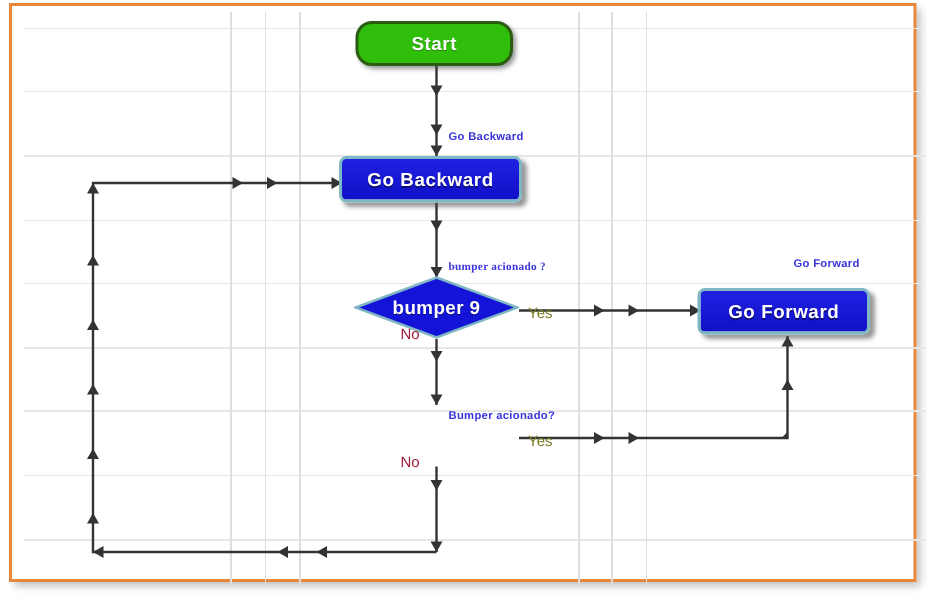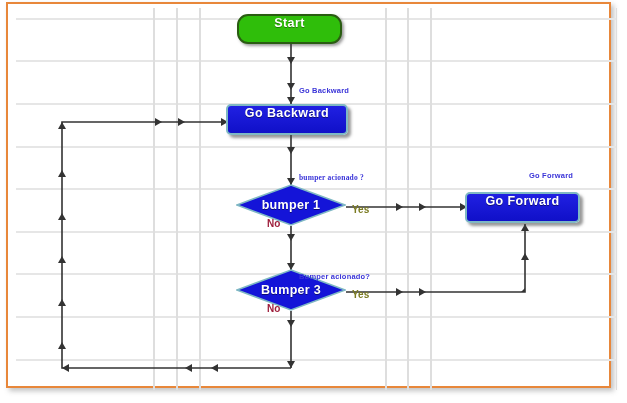--- a/index.html
+++ b/index.html
@@ -36,20 +36,21 @@
     height: 382px;
     overflow: hidden;
   }
   #grid { position: absolute; left:0; top:0; width:601px; height:382px; }
   #wires { position: absolute; left:0; top:0; width:601px; height:382px; }
 
   .node {
     position: absolute;
     box-sizing: border-box;
     display: flex;
+    align-items: center;
     justify-content: center;
     text-align: center;
     color: #ffffff;
     white-space: nowrap;
     user-select: none;
   }
   .node-start {
     background: #2fbe0a;
     border: 2px solid #2a5c12;
     border-radius: 11px;
@@ -98,21 +99,21 @@
     font-size: 7.5px;
     font-weight: bold;
     color: #3a34d8;
     white-space: nowrap;
     letter-spacing: .2px;
     user-select: none;
   }
   .branch-label {
     position: absolute;
     font-size: 10px;
-    font-weight: bold;
+    font-weight: normal;
     white-space: nowrap;
     user-select: none;
   }
   .lbl-yes { color: #7b7b21; }
   .lbl-no  { color: #9e1f3c; }
 </style>
 </head>
 <body>
 
 <div id="screen">
@@ -223,29 +224,23 @@
       </div>
 
       <div class="node node-proc" style="left:210px; top:96px; width:122px; height:31px;">
         <span>Go Backward</span>
       </div>
 
       <div class="node-dec-wrap" style="left:220px; top:176px; width:110px; height:42px;">
         <svg class="node-dec-shape" viewBox="0 0 110 42" preserveAspectRatio="none">
           <polygon points="55,1 109,21 55,41 1,21" fill="#1414d8" stroke="#7fb8c4" stroke-width="1.6"></polygon>
         </svg>
-        <div class="node-dec-label">bumper 1</div>
-      </div>
-
-      <div class="node-dec-wrap" style="left:220px; top:261px; width:110px; height:42px;">
-        <svg class="node-dec-shape" viewBox="0 0 110 42" preserveAspectRatio="none">
-          <polygon points="55,1 109,21 55,41 1,21" fill="#1414d8" stroke="#7fb8c4" stroke-width="1.6"></polygon>
-        </svg>
-        <div class="node-dec-label">Bumper 3</div>
-      </div>
+        <div class="node-dec-label">bumper 9</div>
+      </div>
+
 
       <div class="node node-proc" style="left:449px; top:184px; width:115px; height:31px;">
         <span>Go Forward</span>
       </div>
 
       <div class="edge-label" style="left:283px; top:78px;">Go Backward</div>
 
       <div class="edge-label" style="left:283px; top:165px;font-family:Liberation Serif, serif;">bumper acionado ?</div>
 
       <div class="edge-label" style="left:283px; top:264px;">Bumper acionado?</div>

